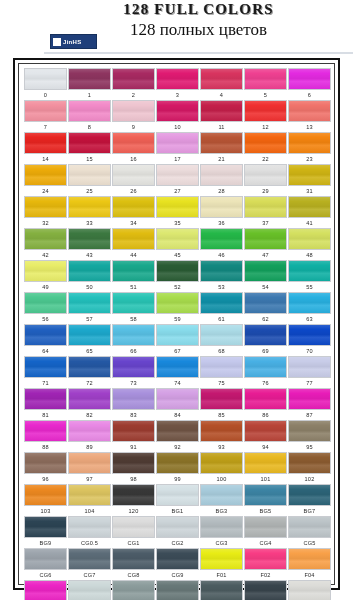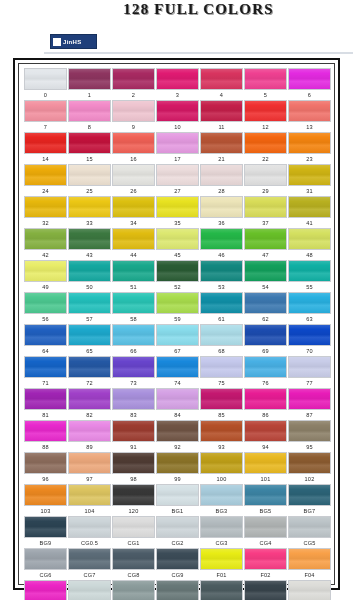--- a/index.html
+++ b/index.html
@@ -102,20 +102,21 @@
     white-space:nowrap;
   }
 </style>
 </head>
 <body>
 
 <div class="page">
 
   <div class="header">
     <div class="title-en">128 FULL COLORS</div>
+    <div class="title-ru">128 полных цветов</div>
     <div class="logo">
       <span class="logo-mark"></span>
       <span class="logo-text">JinHS</span>
     </div>
     <div class="header-rule"></div>
   </div>
 
   <div class="frame">
     <div class="frame-inner">
       <div class="grid" id="grid">

